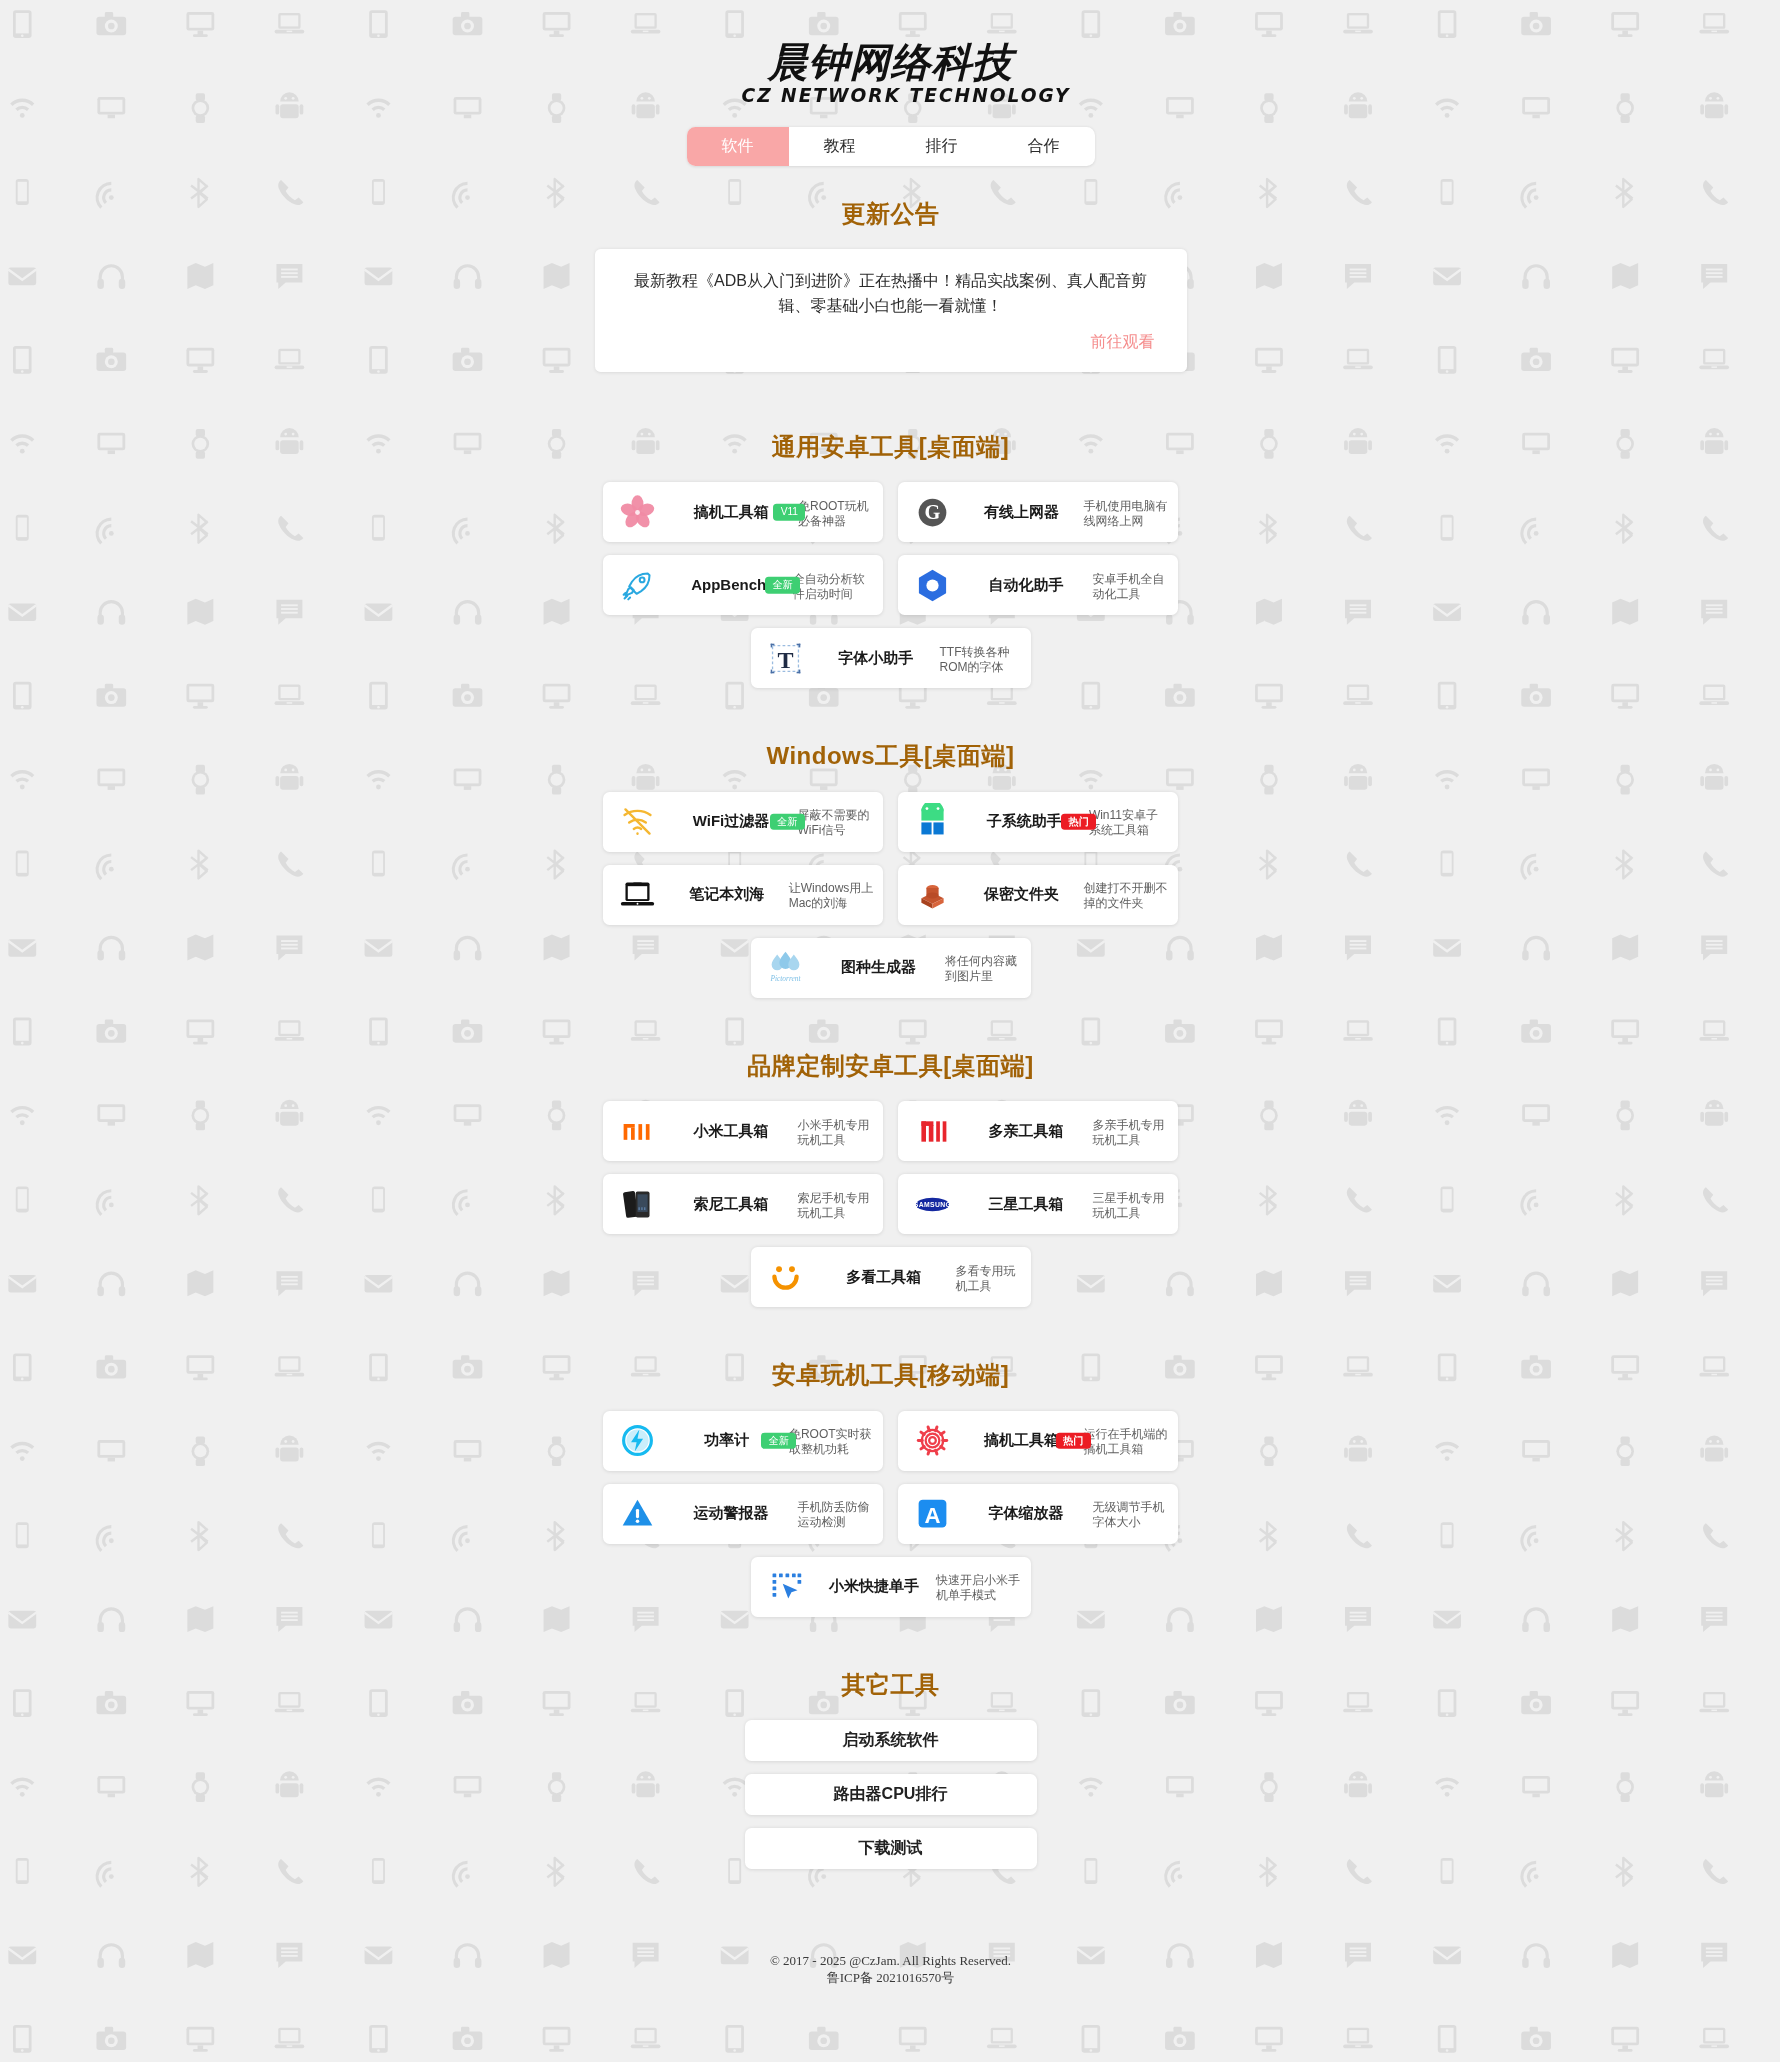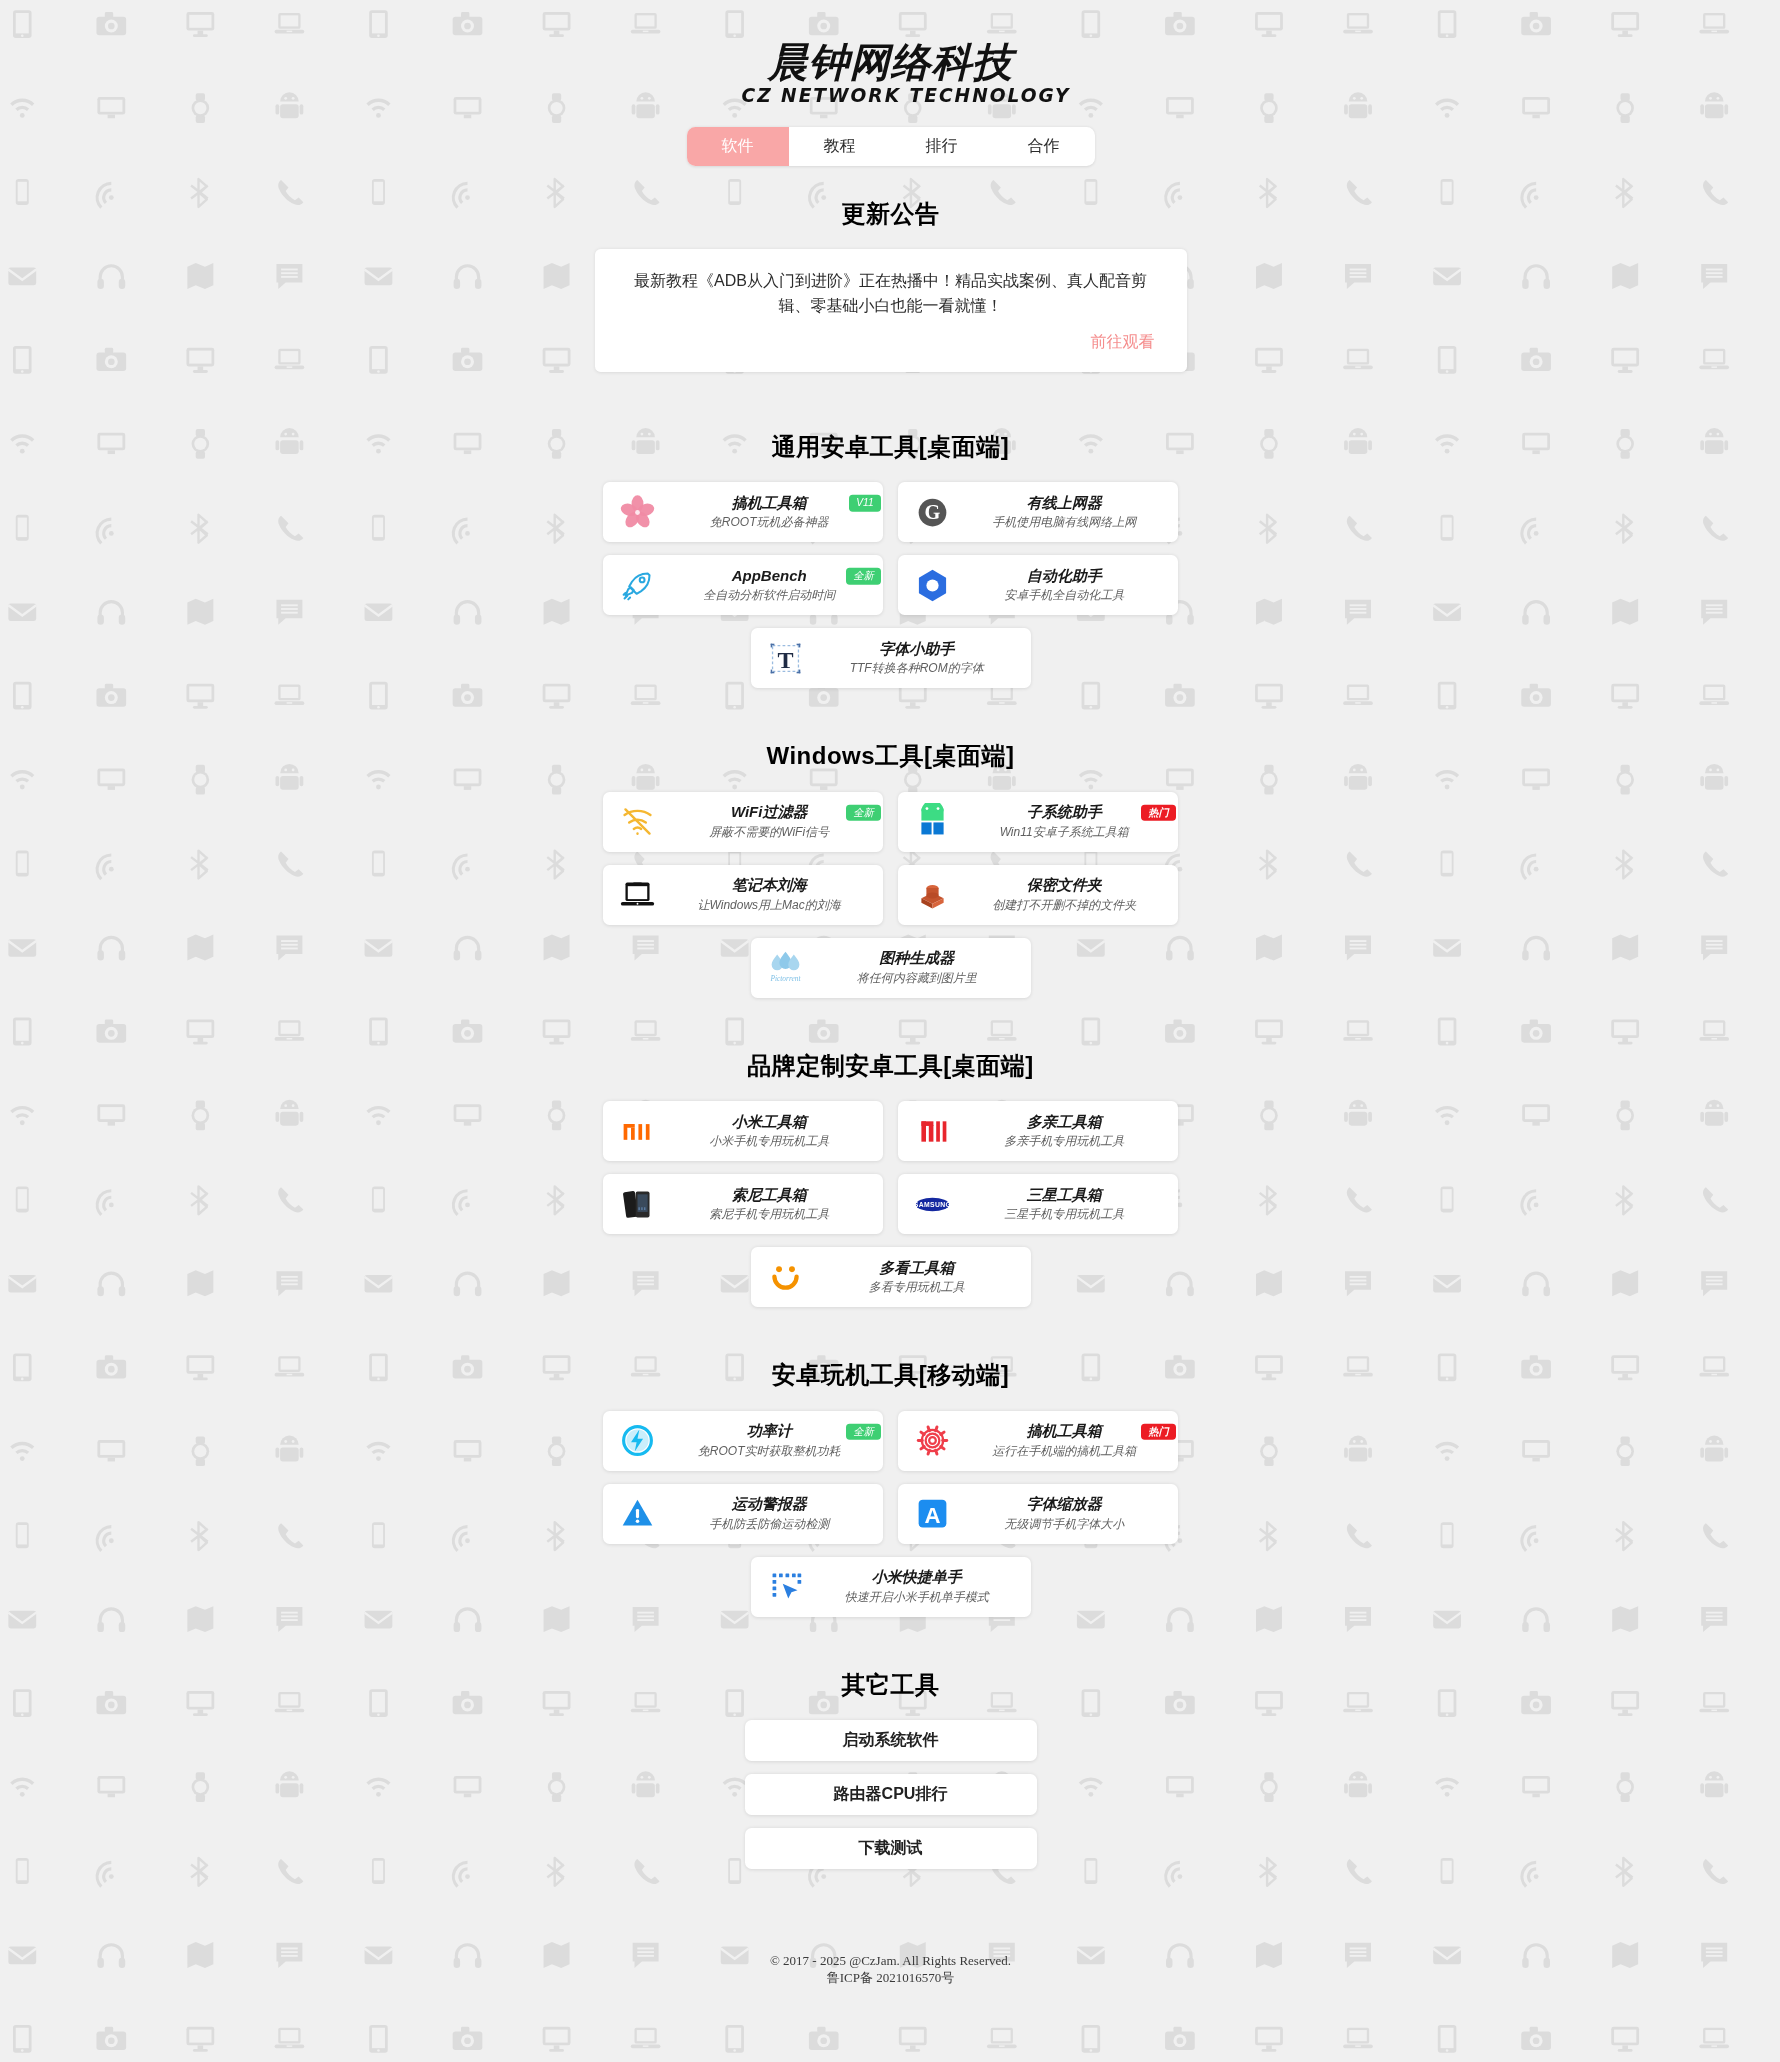--- a/index.html
+++ b/index.html
@@ -68,21 +68,21 @@
     cursor: pointer;
     user-select: none;
   }
   .tab.active { background: #f9a7a7; color: #fff; }
 
   
   .section-title {
     text-align: center;
     font-size: 24px;
     font-weight: 700;
-    color: #000000;
+    color: #a16207;
     margin-bottom: 19.5px;
     letter-spacing: 0.5px;
   }
 
   
   .announce-block { margin-bottom: 59px; }
   .announce-card {
     width: 592px;
     margin: 0 auto;
     background: #fff;
@@ -133,25 +133,24 @@
     flex: 0 0 43px;
     display: flex;
     align-items: center;
     justify-content: center;
     margin-right: 5.6px;
   }
   .card-icon svg { display: block; }
   .card-body {
     flex: 1;
     display: flex;
-    flex-direction: column;
+    flex-direction: row;
     align-items: center;
     justify-content: space-between;
     position: relative;
-    font-style: italic;
   }
   .card-title-row {
     display: flex;
     align-items: center;
     justify-content: center;
     width: 100%;
     position: relative;
   }
   .card-title {
     font-size: 15px;

